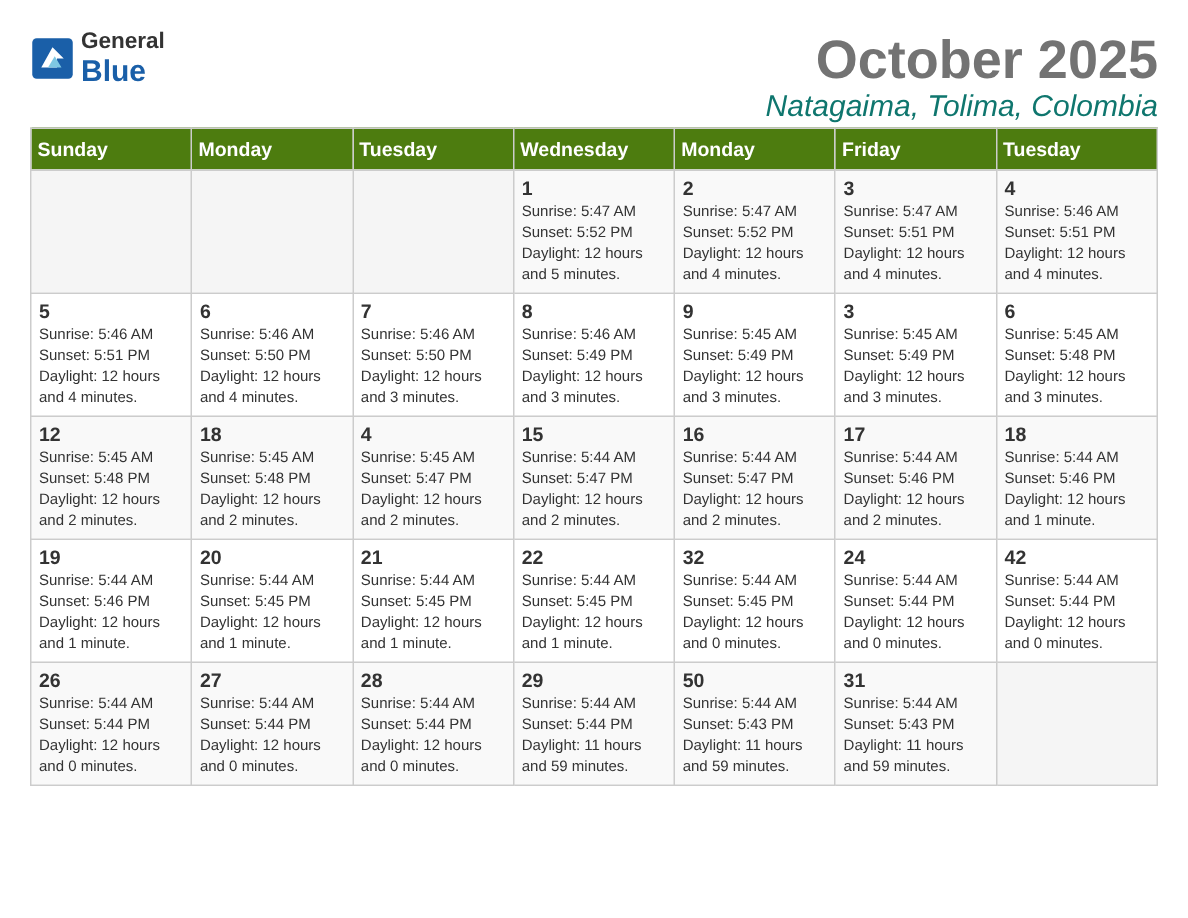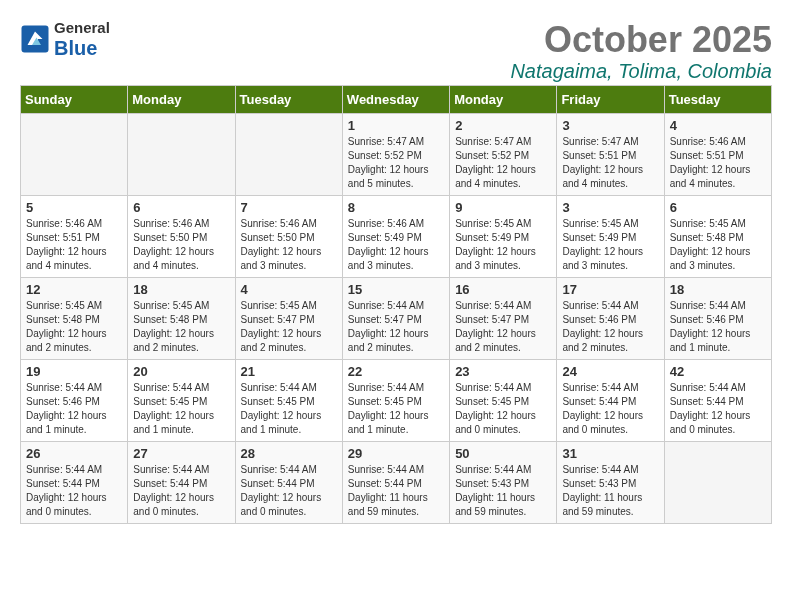--- a/index.html
+++ b/index.html
@@ -292,21 +292,21 @@
 and 1 minute.</div>
         </td>
         <td>
           <span class="day-number">22</span>
           <div class="day-info" style="white-space: pre-line;">Sunrise: 5:44 AM
 Sunset: 5:45 PM
 Daylight: 12 hours
 and 1 minute.</div>
         </td>
         <td>
-          <span class="day-number">23</span>
+          <span class="day-number">32</span>
           <div class="day-info" style="white-space: pre-line;">Sunrise: 5:44 AM
 Sunset: 5:45 PM
 Daylight: 12 hours
 and 0 minutes.</div>
         </td>
         <td>
           <span class="day-number">24</span>
           <div class="day-info" style="white-space: pre-line;">Sunrise: 5:44 AM
 Sunset: 5:44 PM
 Daylight: 12 hours

